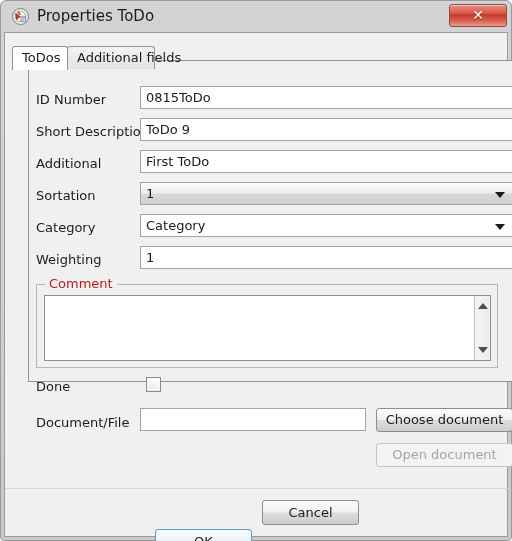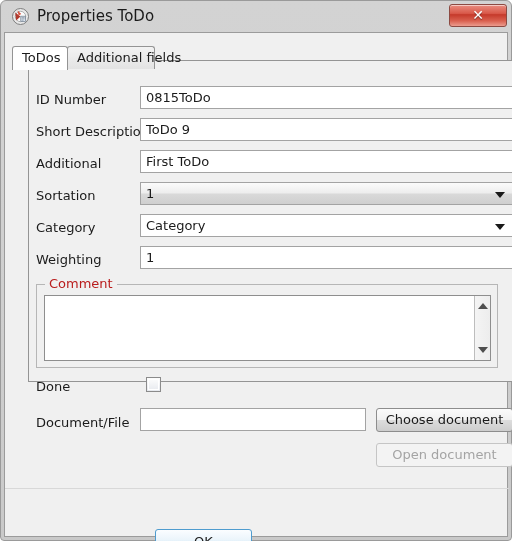--- a/index.html
+++ b/index.html
@@ -393,14 +393,17 @@
     </div>
 
   </div>
 
   <div id="button-bar-sep"></div>
 
   <div class="push-button default-btn" style="left:154px; top:499px; width:97px; height:25px;">
     <span class="btn-label">OK</span>
   </div>
 
+  <div class="push-button normal" style="left:261px; top:499px; width:97px; height:25px;">
+    <span class="btn-label">Cancel</span>
+  </div>
 
 </div>
 
 </body></html>

